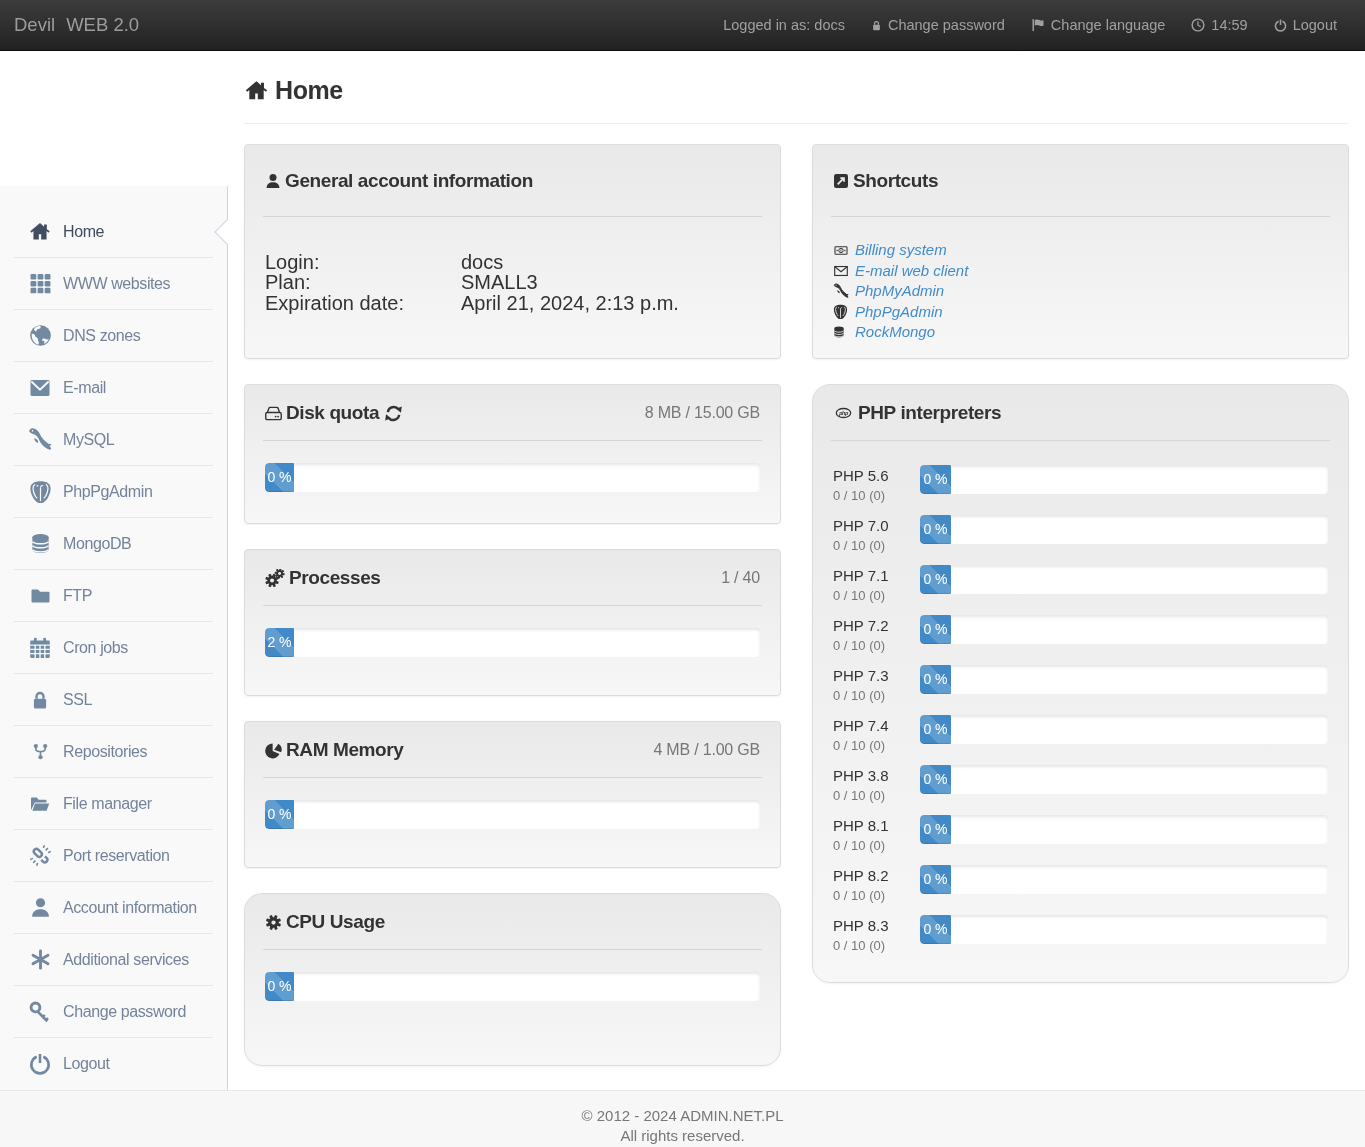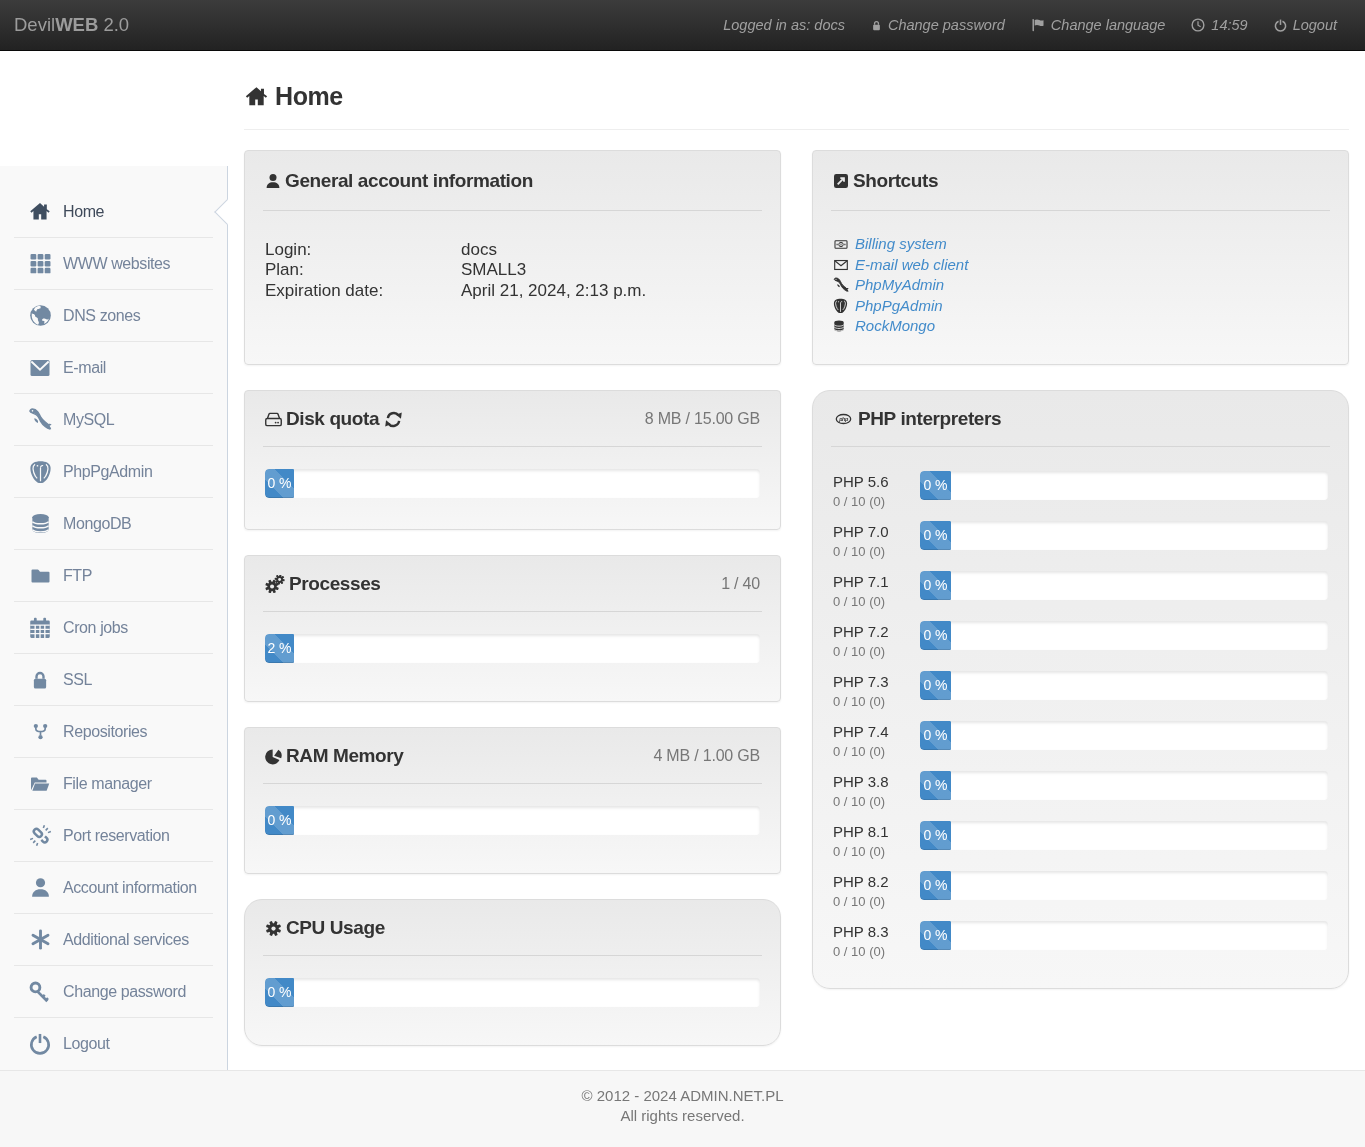--- a/index.html
+++ b/index.html
@@ -2,23 +2,23 @@
 <html><head>
 <meta charset="utf-8">
 <title>Home</title>
 <style>
 * { box-sizing: border-box; }
 html,body { margin:0; padding:0; }
 body { font-family:"Liberation Sans",sans-serif; background:#fff; color:#333; width:1365px; }
 
 .navbar { height:51px; background:linear-gradient(#3c3c3c,#222); border-bottom:1px solid #090909; display:flex; align-items:center; }
 .brand { margin-left:14px; font-size:18.5px; color:#9c9c9c; }
-.brand b { font-weight:bold; }
+.brand b { font-weight:normal;margin-left:11px; }
 .topnav { margin:0 15px 0 auto; padding:0; list-style:none; display:flex; align-items:center; }
-.topnav li { padding:0 13px; font-size:14.5px; color:#a0a0a0; display:flex; align-items:center;font-style:italic; }
+.topnav li { padding:0 13px; font-size:14.5px; color:#a0a0a0; display:flex; align-items:center; }
 .topnav li svg { margin-right:6px; }
 .topnav li:first-child { padding-left:19px; }
 
 .wrap { display:flex; min-height:1019px;align-items:flex-end; }
 .sidebar { width:228px; background:#f9f9f9; border-right:1px solid #ccd5e0; flex:none; }
 .menu { list-style:none; margin:20px 14px 0; padding:0; }
 .menu li { height:52px; display:flex; align-items:center; border-bottom:1px solid #e7e7e7; padding-left:14px; position:relative; color:#74839a; font-size:16px; letter-spacing:-0.4px; white-space:nowrap; }
 .menu li:last-child { border-bottom:none; }
 .menu li .ic { width:24px; height:24px; display:flex; align-items:center; justify-content:center; color:#7289a2; flex:none; }
 .menu li span { margin-left:11px; }
@@ -29,27 +29,27 @@
 
 h1.page { margin:26px 0 0; font-size:25px; letter-spacing:-0.4px; font-weight:bold; color:#333; display:flex; align-items:center; line-height:27px; }
 h1.page svg { margin-right:6px; }
 hr.page { border:none; border-top:1px solid #eee; margin:19px 0 20px; }
 
 .row { display:flex; gap:31px; }
 .col { flex:1; min-width:0; }
 .col .panel:last-child { margin-bottom:24px;border-radius:18px; }
 .panel { background:linear-gradient(#e9e9e9,#f7f7f7); border:1px solid #dcdcdc; border-radius:4px; margin-bottom:25px; box-shadow:0 1px 2px rgba(0,0,0,.05); }
 .panel-h { padding:0 20px; height:56px; display:flex; align-items:center; font-size:19px; letter-spacing:-0.4px; font-weight:bold; color:#333; position:relative; }
-.panel-h.tall { height:60px; }
+.panel-h.tall { height:72px; }
 .panel-h::after { content:''; position:absolute; left:18px; right:18px; bottom:0; border-bottom:1px solid #d6d6d6; }
 .panel-h .ico { margin-right:4px; display:flex; }
 .panel-h .meta { margin-left:auto; font-size:16px; letter-spacing:-0.2px; font-weight:normal; color:#777; }
 .panel-b { padding:21px 20px 20px; }
 
-.dl { display:grid; grid-template-columns:196px 1fr; font-size:17px; line-height:20.3px; margin-top:8px; }
+.dl { display:grid; grid-template-columns:196px 1fr; font-size:20px; line-height:20.3px; margin-top:14px; }
 
 .progress { height:29px; background:#fff; border-radius:4px; box-shadow:inset 0 2px 3px rgba(0,0,0,.1); overflow:hidden; }
 .pbar { height:100%; background-color:#4289c7; background-image:linear-gradient(45deg,rgba(255,255,255,.17) 0 12.5%,transparent 12.5% 37.5%,rgba(255,255,255,.17) 37.5% 62.5%,transparent 62.5% 87.5%,rgba(255,255,255,.17) 87.5% 100%); background-size:40px 40px; color:#fff; font-size:14px; line-height:29px; text-align:center; border-radius:4px 1px 1px 4px; box-shadow:inset 0 -1px 0 rgba(0,0,0,.12); }
 
 .shortcuts { list-style:none; margin:2px 0 0; padding:0; font-size:15px; line-height:20.5px; }
 .shortcuts li { display:flex; align-items:center;font-style:italic; }
 .shortcuts li .ico { width:16px; margin-right:6px; color:#333; display:flex; }
 .shortcuts a { color:#428bca; text-decoration:none; }
 
 .php-row { display:flex; height:50px; }
@@ -349,21 +349,21 @@
                   <path d="M7.2 8.4 L7.2 1.4 A7 7 0 1 0 13.6 11.2 z"></path>
                   <path d="M8.6 7.3 L12.6 1.6 A7 7 0 0 1 15.2 9.7 z"></path>
                 </svg>
               </span>RAM Memory<span class="meta">4 MB / 1.00 GB</span></div>
           <div class="panel-b" style="padding-top:22px">
               <div class="progress">
                 <div class="pbar" style="width:29px">0 %</div>
               </div>
             </div>
         </div>
-        <div class="panel" style="height:147px">
+        <div class="panel" style="height:173px">
           <div class="panel-h"><span class="ico">
                 <svg width="17" height="17" viewBox="0 0 16 16" fill="currentColor">
                   <circle cx="8" cy="8" r="4.9"></circle>
                   <rect x="6.6" y="0.7999999999999998" width="2.8" height="4.75" rx="0.84" transform="rotate(22.0 8 8)"></rect>
                   <rect x="6.6" y="0.7999999999999998" width="2.8" height="4.75" rx="0.84" transform="rotate(67.0 8 8)"></rect>
                   <rect x="6.6" y="0.7999999999999998" width="2.8" height="4.75" rx="0.84" transform="rotate(112.0 8 8)"></rect>
                   <rect x="6.6" y="0.7999999999999998" width="2.8" height="4.75" rx="0.84" transform="rotate(157.0 8 8)"></rect>
                   <rect x="6.6" y="0.7999999999999998" width="2.8" height="4.75" rx="0.84" transform="rotate(202.0 8 8)"></rect>
                   <rect x="6.6" y="0.7999999999999998" width="2.8" height="4.75" rx="0.84" transform="rotate(247.0 8 8)"></rect>
                   <rect x="6.6" y="0.7999999999999998" width="2.8" height="4.75" rx="0.84" transform="rotate(292.0 8 8)"></rect>

